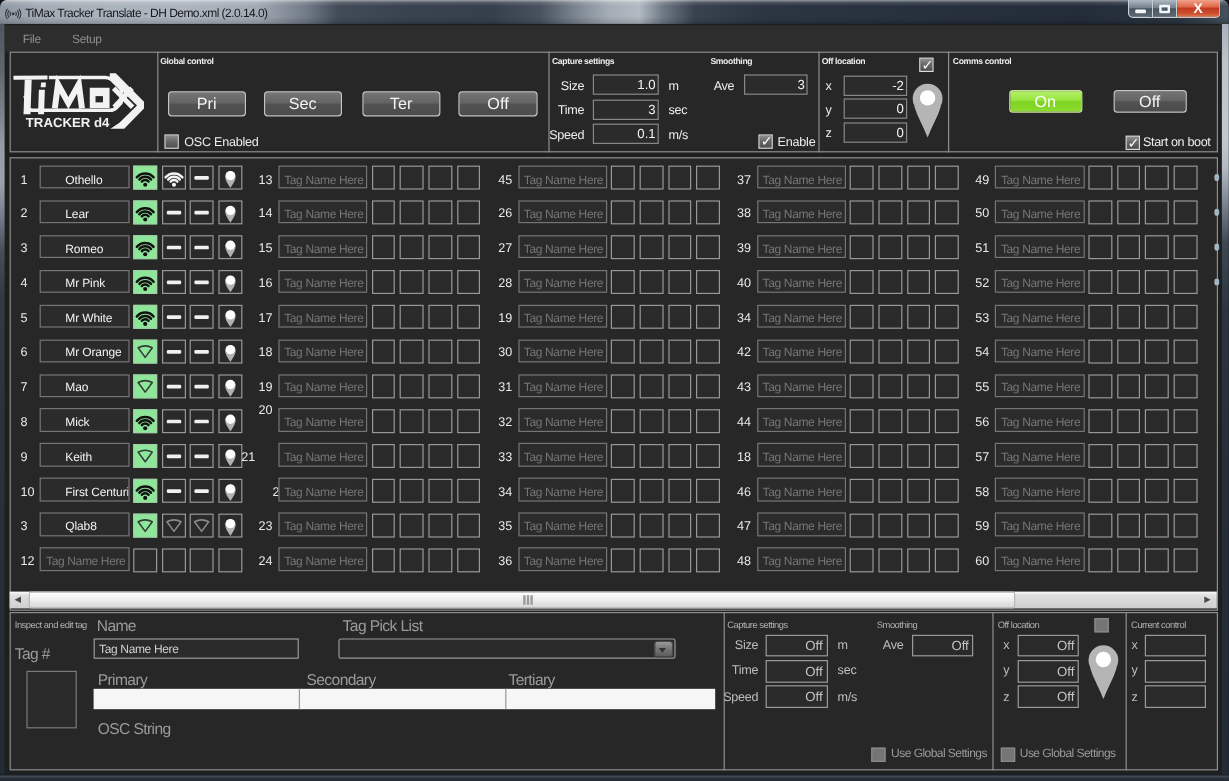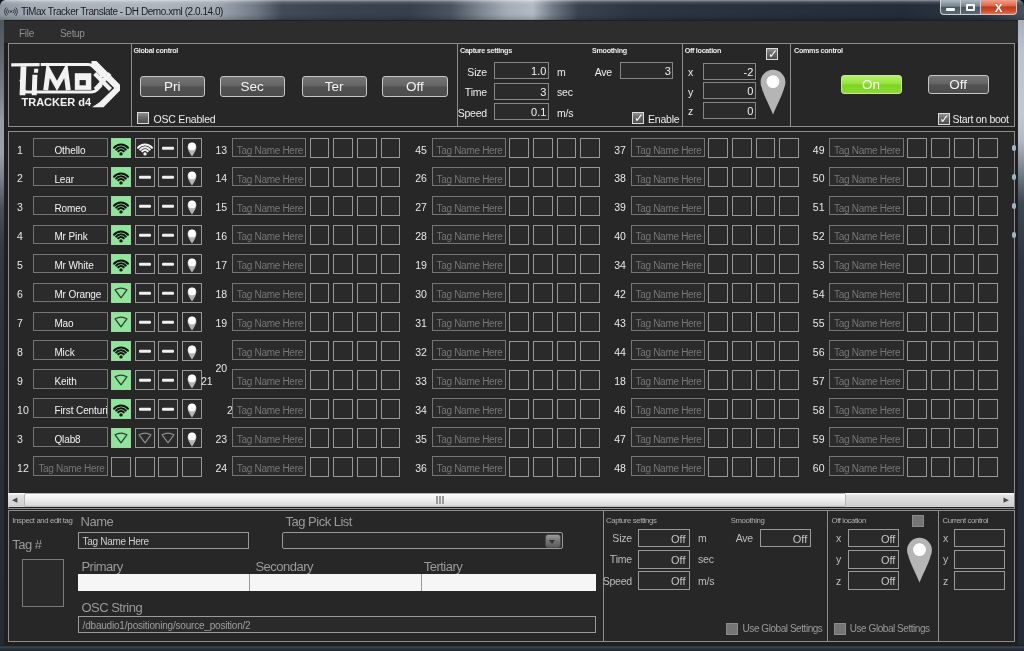--- a/index.html
+++ b/index.html
@@ -528,21 +528,21 @@
 <div class="dbtn" style="left:356.8px;top:282.9px"></div>
 <div class="dbtn" style="left:380.5px;top:282.9px"></div>
 <div class="num" style="left:215.5px;top:317.1px">19</div>
 <div class="tfield" style="left:231.8px;top:311.5px;width:74.5px;height:19.5px">
       <span class="tph">Tag Name Here</span>
     </div>
 <div class="dbtn" style="left:309.7px;top:311.9px"></div>
 <div class="dbtn" style="left:333.2px;top:311.9px"></div>
 <div class="dbtn" style="left:356.8px;top:311.9px"></div>
 <div class="dbtn" style="left:380.5px;top:311.9px"></div>
-<div class="num" style="left:215.5px;top:362px">20</div>
+<div class="num" style="left:215.5px;top:336px">20</div>
 <div class="tfield" style="left:231.8px;top:340.4px;width:74.5px;height:19.5px">
       <span class="tph">Tag Name Here</span>
     </div>
 <div class="dbtn" style="left:309.7px;top:340.8px"></div>
 <div class="dbtn" style="left:333.2px;top:340.8px"></div>
 <div class="dbtn" style="left:356.8px;top:340.8px"></div>
 <div class="dbtn" style="left:380.5px;top:340.8px"></div>
 <div class="num" style="left:201px;top:374.9px">21</div>
 <div class="tfield" style="left:231.8px;top:369.3px;width:74.5px;height:19.5px">
       <span class="tph">Tag Name Here</span>
@@ -894,23 +894,20 @@
         border-right:3.5px solid transparent;border-top:4.5px solid #333"></div>
       </div>
     </div>
   <div class="blab" style="left:81.4px;top:558.5px;font-size:13px">Primary</div>
   <div class="blab" style="left:255.4px;top:558.5px;font-size:13px">Secondary</div>
   <div class="blab" style="left:423.7px;top:558.5px;font-size:13px">Tertiary</div>
   <div class="abs" style="left:77.5px;top:574.4px;width:518.7px;height:17px;background:#f6f6f6"></div>
   <div class="abs" style="left:249.4px;top:574.4px;width:1px;height:17px;background:#999"></div>
   <div class="abs" style="left:420.7px;top:574.4px;width:1px;height:17px;background:#999"></div>
   <div class="blab" style="left:81.4px;top:600px;font-size:13px">OSC String</div>
-  <div class="abs" style="left:77.6px;top:615.7px;width:518.6px;height:17.6px;background:#2a2a2a;border:1px solid #9a9a9a">
-    <span style="position:absolute;left:4px;top:3.5px;font-size:10px;letter-spacing:-0.2px;color:#9f9f9f">/dbaudio1/positioning/source_position/2</span>
-    </div>
 
   <div class="bhdr" style="left:606px;top:516px">Capture settings</div>
   <div class="slab" style="left:592px;top:532px;width:40px;text-align:right">Size</div>
   <div class="bfield" style="left:637.5px;top:528.8px;width:52px;height:18.7px">Off</div>
   <div class="slab" style="left:698px;top:532px">m</div>
   <div class="slab" style="left:592px;top:553.3px;width:40px;text-align:right">Time</div>
   <div class="bfield" style="left:637.5px;top:550px;width:52px;height:18.7px">Off</div>
   <div class="slab" style="left:698px;top:553.3px">sec</div>
   <div class="slab" style="left:592px;top:574.5px;width:40px;text-align:right">Speed</div>
   <div class="bfield" style="left:637.5px;top:571.2px;width:52px;height:18.7px">Off</div>

